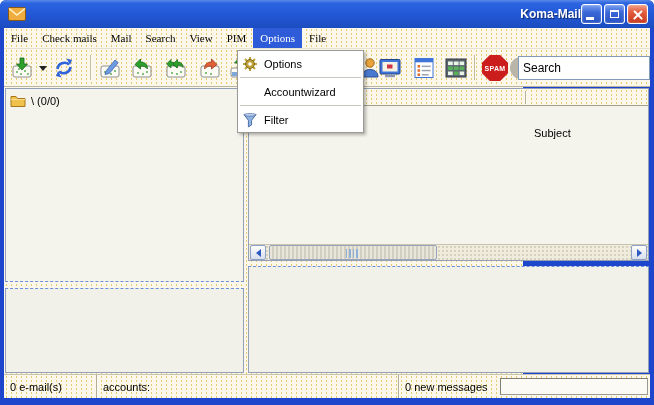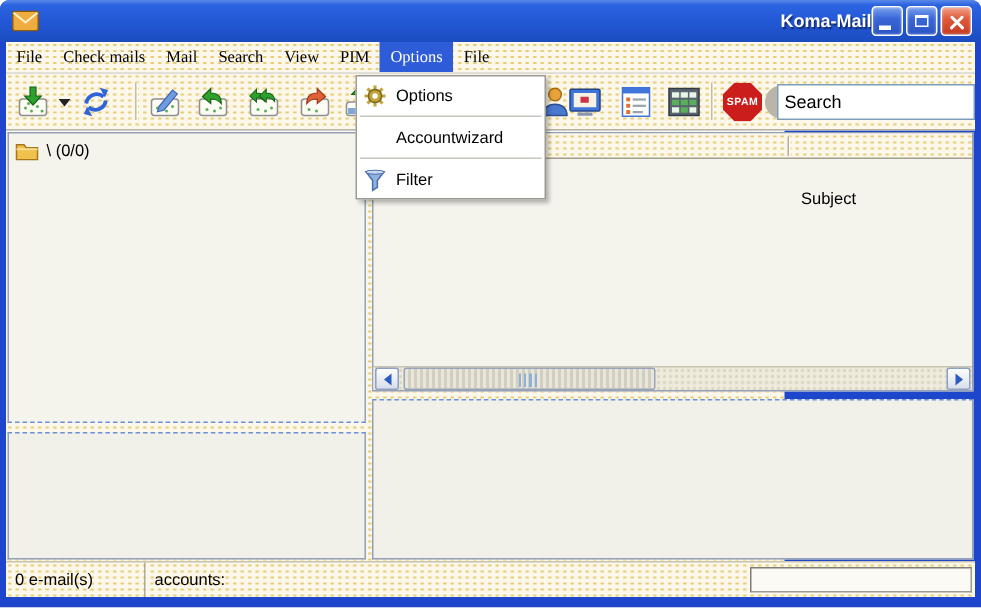--- a/index.html
+++ b/index.html
@@ -355,20 +355,21 @@
           </span>
       </div>
     </div>
 
     <div class="pane preview-pane"></div>
   </div>
 
   <div class="statusbar dotted">
     <span class="st-cell st-c1">0 e-mail(s)</span>
     <span class="st-cell st-c2">accounts:</span>
+    <span class="st-cell st-c3">0 new messages</span>
     <span class="st-box"></span>
   </div>
 
   <div class="dropdown">
     <div class="dd-item">
       <span class="dd-ico">
         <svg width="16" height="16" viewBox="0 0 16 16">
           <path d="M8 1v3M8 12v3M1 8h3M12 8h3M3 3l2.2 2.2M10.8 10.8 13 13M13 3l-2.2 2.2M5.2 10.8 3 13" stroke="#c2a43c" stroke-width="2.1"></path>
           <circle cx="8" cy="8" r="4.4" fill="#c2a43c" stroke="#7a6418"></circle>
           <circle cx="8" cy="8" r="1.8" fill="#fff"></circle>

